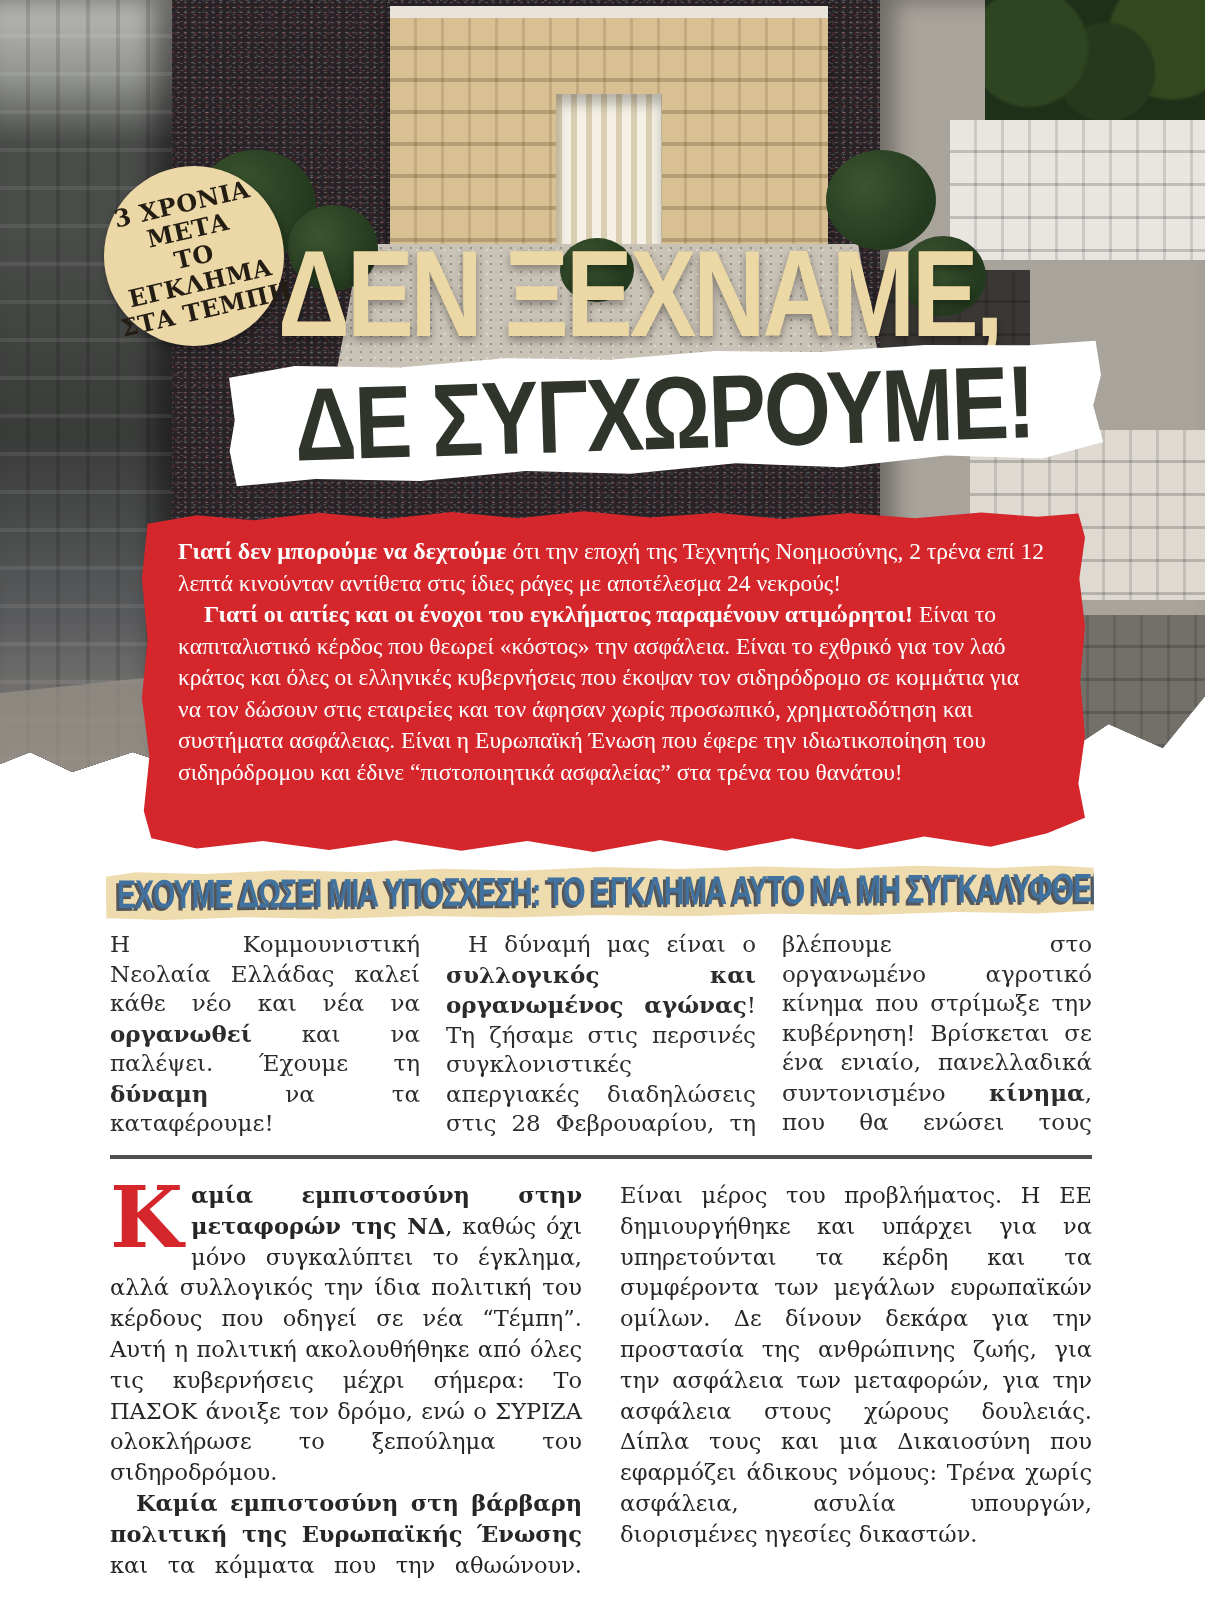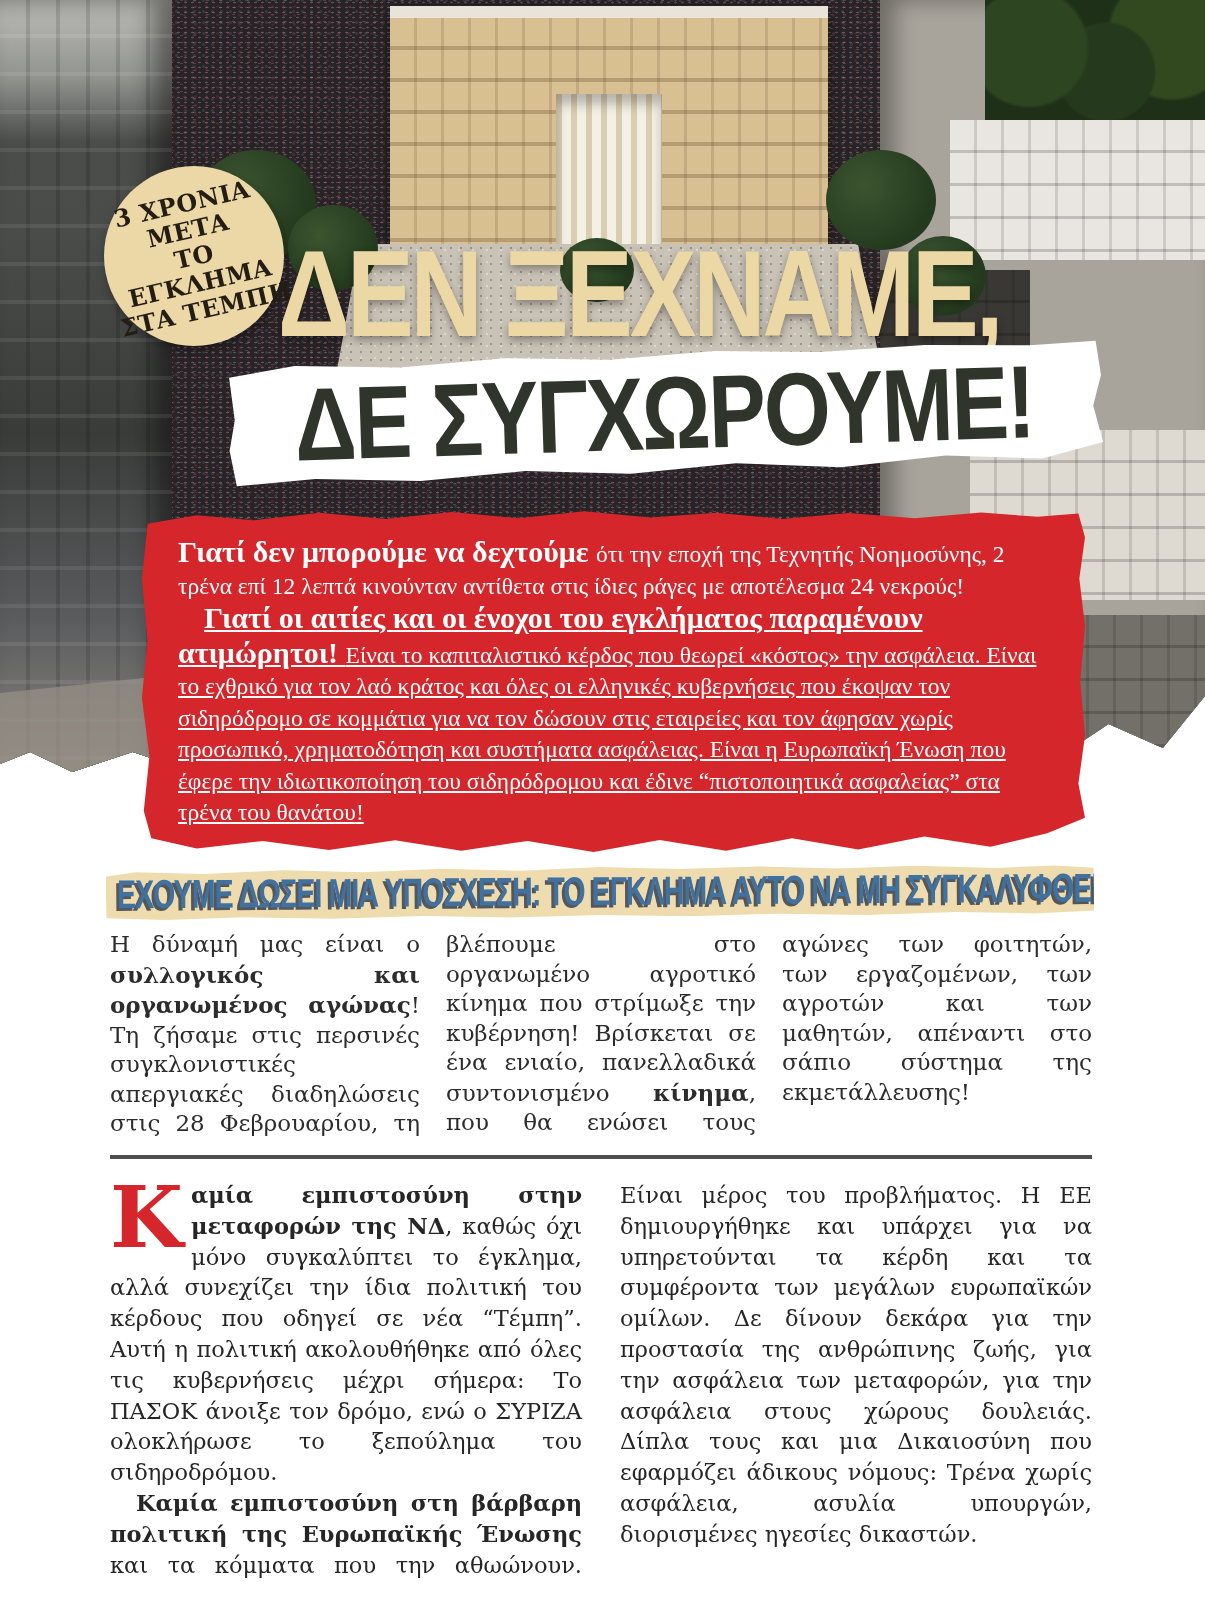--- a/index.html
+++ b/index.html
@@ -83,22 +83,22 @@
 
   
   .redbox{position:absolute;left:140px;top:510px;width:945px;height:342px;background:#d5262c;
         color:#ffffff;font-family:"Liberation Serif",serif;font-size:23.5px;line-height:31.5px;
         padding:26px 38px;box-sizing:border-box;
         clip-path:polygon(0.8% 4%,6% 1.5%,12% 3%,19% 0.8%,26% 2.6%,33% 0.6%,40% 2.4%,47% 0.4%,54% 2.2%,
         61% 0.8%,68% 2.6%,75% 0.9%,82% 2.4%,89% 0.7%,95% 2%,99.3% 1%,100% 8%,99.4% 20%,100% 34%,99.5% 50%,
         100% 66%,99.3% 80%,100% 90%,96% 94.5%,90% 98.5%,83% 95.5%,76% 99.3%,69% 96%,62% 99.6%,55% 96.5%,
         48% 100%,41% 96.8%,34% 99.6%,27% 96.6%,20% 99.4%,13% 96.8%,6% 99%,1.2% 96%,0.4% 88%,1% 72%,0.2% 55%,0.8% 38%,0.2% 20%);}
   .redbox p{margin:0;}
-  .redbox p + p{text-indent:26px;text-decoration:underline;}
-  .redbox b{font-size:30px;}
+  .redbox p + p{text-indent:26px;}
+  .redbox b{font-size:24px;}
 
   
   .promise{position:absolute;left:106px;top:866px;width:988px;height:52px;background:#eedcae;
         transform:rotate(-0.4deg);display:flex;align-items:center;
         clip-path:polygon(0 14%,3% 6%,10% 10%,18% 4%,26% 9%,34% 3%,42% 8%,50% 2%,58% 7%,66% 3%,74% 8%,
         82% 4%,90% 9%,96% 5%,100% 10%,100% 92%,94% 97%,86% 93%,77% 98%,68% 94%,59% 98%,50% 94%,41% 98%,
         32% 94%,23% 98%,14% 94%,6% 98%,0 94%);}
   .promise-text{font-family:"Liberation Sans",sans-serif;font-weight:700;font-size:31px;letter-spacing:-1px;
         color:#40719f;white-space:nowrap;transform:scale(0.92,1.3);transform-origin:left center;
         padding-left:12px;text-shadow:-3px 2px 0 #55565a;}
@@ -172,23 +172,24 @@
   <div class="redbox">
       <p><b>Γιατί δεν μπορούμε να δεχτούμε </b><span>ότι την εποχή της Τεχνητής Νοημοσύνης, 2 τρένα επί 12 λεπτά κινούνταν αντίθετα στις ίδιες ράγες με αποτέλεσμα 24 νεκρούς!</span></p>
       <p><b>Γιατί οι αιτίες και οι ένοχοι του εγκλήματος παραμένουν ατιμώρητοι! </b><span>Είναι το καπιταλιστικό κέρδος που θεωρεί «κόστος» την ασφάλεια. Είναι το εχθρικό για τον λαό κράτος και όλες οι ελληνικές κυβερνήσεις που έκοψαν τον σιδηρόδρομο σε κομμάτια για να τον δώσουν στις εταιρείες και τον άφησαν χωρίς προσωπικό, χρηματοδότηση και συστήματα ασφάλειας. Είναι η Ευρωπαϊκή Ένωση που έφερε την ιδιωτικοποίηση του σιδηρόδρομου και έδινε “πιστοποιητικά ασφαλείας” στα τρένα του θανάτου!</span></p>
     </div>
 
   <div class="promise">
     <span class="promise-text">ΕΧΟΥΜΕ ΔΩΣΕΙ ΜΙΑ ΥΠΟΣΧΕΣΗ: ΤΟ ΕΓΚΛΗΜΑ ΑΥΤΟ ΝΑ ΜΗ ΣΥΓΚΑΛΥΦΘΕΙ!</span>
   </div>
 
   <div class="cols3">
+      <p><span>Η Κομμουνιστική Νεολαία Ελλάδας καλεί κάθε νέο και νέα να </span><b>οργανωθεί</b><span> και να παλέψει. Έχουμε τη </span><b>δύναμη</b><span> να τα καταφέρουμε!</span></p>
       <p><span>Η δύναμή μας είναι ο </span><b>συλλογικός και οργανωμένος αγώνας</b><span>! Τη ζήσαμε στις περσινές συγκλονιστικές απεργιακές διαδηλώσεις στις 28 Φεβρουαρίου, τη βλέπουμε στο οργανωμένο αγροτικό κίνημα που στρίμωξε την κυβέρνηση! Βρίσκεται σε ένα ενιαίο, πανελλαδικά συντονισμένο </span><b>κίνημα</b><span>, που θα ενώσει τους αγώνες των φοιτητών, των εργαζομένων, των αγροτών και των μαθητών, απέναντι στο σάπιο σύστημα της εκμετάλλευσης!</span></p>
     </div>
 
   <hr class="divider">
 
   <div class="cols2">
-      <p><span class="dc">Κ</span><b>αμία εμπιστοσύνη στην μεταφορών της ΝΔ</b><span>, καθώς όχι μόνο συγκαλύπτει το έγκλημα, αλλά συνεχίζει την ίδια πολιτική του κέρδους που οδηγεί σε νέα “Τέμπη”. Αυτή η πολιτική ακολουθήθηκε από όλες τις κυβερνήσεις μέχρι σήμερα: Το ΠΑΣΟΚ άνοιξε τον δρόμο, ενώ ο ΣΥΡΙΖΑ ολοκλήρωσε το ξεπούλημα του σιδηροδρόμου.</span></p>
+      <p><span class="dc">Κ</span><b>αμία εμπιστοσύνη στην μεταφορών της ΝΔ</b><span>, καθώς όχι μόνο συγκαλύπτει το έγκλημα, αλλά συλλογικός την ίδια πολιτική του κέρδους που οδηγεί σε νέα “Τέμπη”. Αυτή η πολιτική ακολουθήθηκε από όλες τις κυβερνήσεις μέχρι σήμερα: Το ΠΑΣΟΚ άνοιξε τον δρόμο, ενώ ο ΣΥΡΙΖΑ ολοκλήρωσε το ξεπούλημα του σιδηροδρόμου.</span></p>
       <p><b>Καμία εμπιστοσύνη στη βάρβαρη πολιτική της Ευρωπαϊκής Ένωσης</b><span> και τα κόμματα που την αθωώνουν. Είναι μέρος του προβλήματος. Η ΕΕ δημιουργήθηκε και υπάρχει για να υπηρετούνται τα κέρδη και τα συμφέροντα των μεγάλων ευρωπαϊκών ομίλων. Δε δίνουν δεκάρα για την προστασία της ανθρώπινης ζωής, για την ασφάλεια των μεταφορών, για την ασφάλεια στους χώρους δουλειάς. Δίπλα τους και μια Δικαιοσύνη που εφαρμόζει άδικους νόμους: Τρένα χωρίς ασφάλεια, ασυλία υπουργών, διορισμένες ηγεσίες δικαστών.</span></p>
     </div>
 
 </div>
 
 </body></html>

